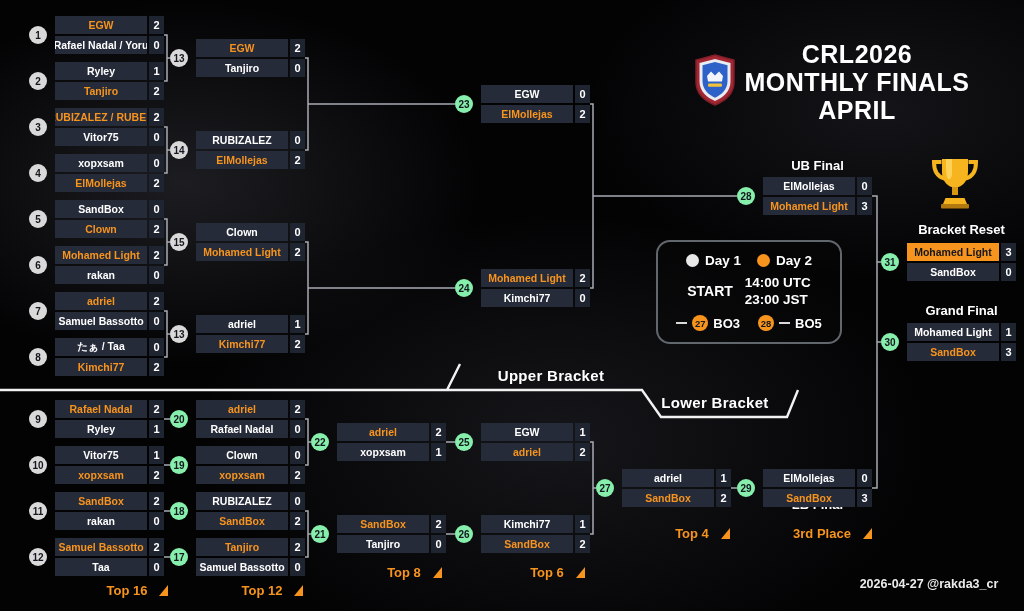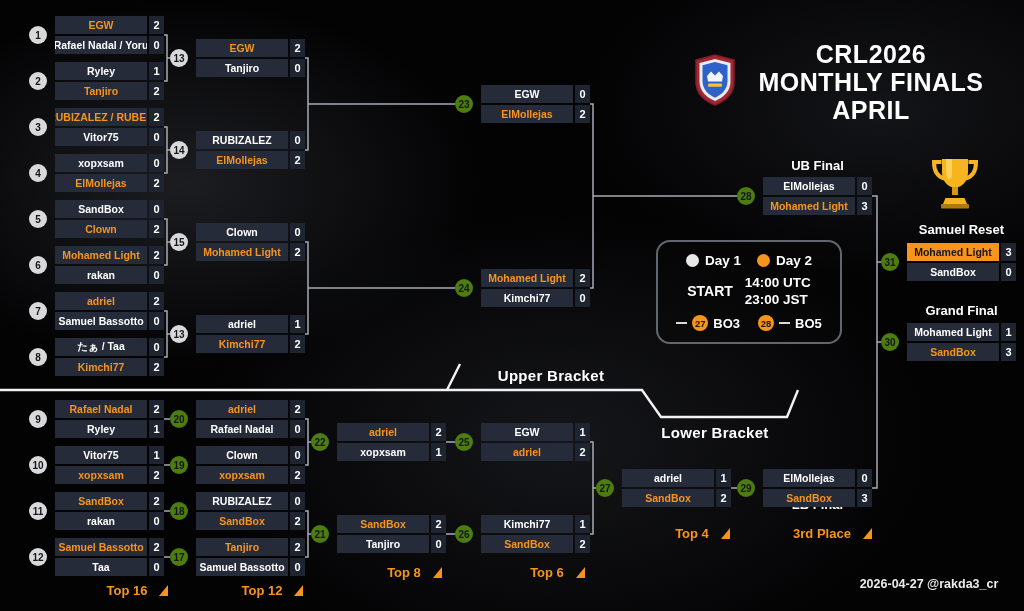--- a/index.html
+++ b/index.html
@@ -25,31 +25,31 @@
   .pname{flex:1;margin-right:2px;background:#262b3a;color:#fff;display:flex;align-items:center;justify-content:center;
          font-size:10.5px;font-weight:700;white-space:nowrap;overflow:hidden;}
   .pscore{width:15px;background:#1f2431;color:#fff;display:flex;align-items:center;justify-content:center;
           font-size:11px;font-weight:700;}
   .prow.winner .pname{color:#F7941D;}
   .prow.champion .pname{background:#F7941D;color:#14171e;}
   .badge{position:absolute;left:-26px;top:50%;transform:translateY(-50%);
          width:18px;height:18px;border-radius:50%;display:flex;align-items:center;justify-content:center;
          font-size:10px;font-weight:700;color:#14171e;background:#d9d9d9;z-index:3;}
   .badge.day1{background:#d9d9d9;}
-  .badge.day2{background:#4d7c0f;}
+  .badge.day2{background:#86efac;}
 
   
   .sec-label{position:absolute;z-index:2;font-size:13px;font-weight:700;color:#fff;text-align:center;}
   .bracket-label{position:absolute;z-index:2;font-size:15px;font-weight:700;color:#fff;text-align:center;letter-spacing:.3px;}
   .stage-label{position:absolute;z-index:2;display:flex;align-items:center;justify-content:center;gap:12px;
                color:#F7941D;font-size:13px;font-weight:700;}
   .flag{width:0;height:0;border-bottom:11px solid #F7941D;border-left:9px solid transparent;}
 
   
-  .header{position:absolute;left:692px;top:40px;z-index:2;display:flex;align-items:center;gap:14px;}
+  .header{position:absolute;left:692px;top:40px;z-index:2;display:flex;align-items:center;}
   .title-lines{width:238px;text-align:center;font-size:25px;font-weight:800;line-height:28px;color:#fff;letter-spacing:.5px;}
 
   
   .trophy{position:absolute;left:928px;top:154px;z-index:2;}
 
   
   .panel{position:absolute;left:656px;top:240px;width:186px;height:104px;z-index:2;
          border:2px solid #62666d;border-radius:14px;background:rgba(8,8,10,.35);box-sizing:border-box;padding-top:11px;}
   .panel-row{display:flex;align-items:center;justify-content:center;}
   .panel-row.days{gap:16px;font-size:13.5px;font-weight:700;}
@@ -145,23 +145,23 @@
       <span class="mini-badge">27</span>
       <span class="leg-label">BO3</span>
       <span class="leg-gap"></span>
       <span class="mini-badge">28</span>
       <span class="leg-dash"></span>
       <span class="leg-label">BO5</span>
     </div>
   </div>
 
   <div class="bracket-label" style="left:462px;top:367px;width:178px;">Upper Bracket</div>
-  <div class="bracket-label" style="left:640px;top:394px;width:150px;margin-top:30px;">Lower Bracket</div>
+  <div class="bracket-label" style="left:640px;top:394px;width:150px;">Lower Bracket</div>
   <div class="sec-label" style="left:763px;top:158px;width:109px;">UB Final</div>
-  <div class="sec-label" style="left:907px;top:222px;width:109px;">Samuel Reset</div>
+  <div class="sec-label" style="left:907px;top:222px;width:109px;">Bracket Reset</div>
   <div class="sec-label" style="left:907px;top:303px;width:109px;">Grand Final</div>
   <div class="sec-label" style="left:763px;top:450px;width:109px;margin-top:47px;">LB Final</div>
 
   <div class="stage-label" style="left:80px;top:583px;width:115px;">
     <span>Top 16</span>
       <span class="flag"></span>
   </div>
   <div class="stage-label" style="left:215px;top:583px;width:115px;">
     <span>Top 12</span>
       <span class="flag"></span>

